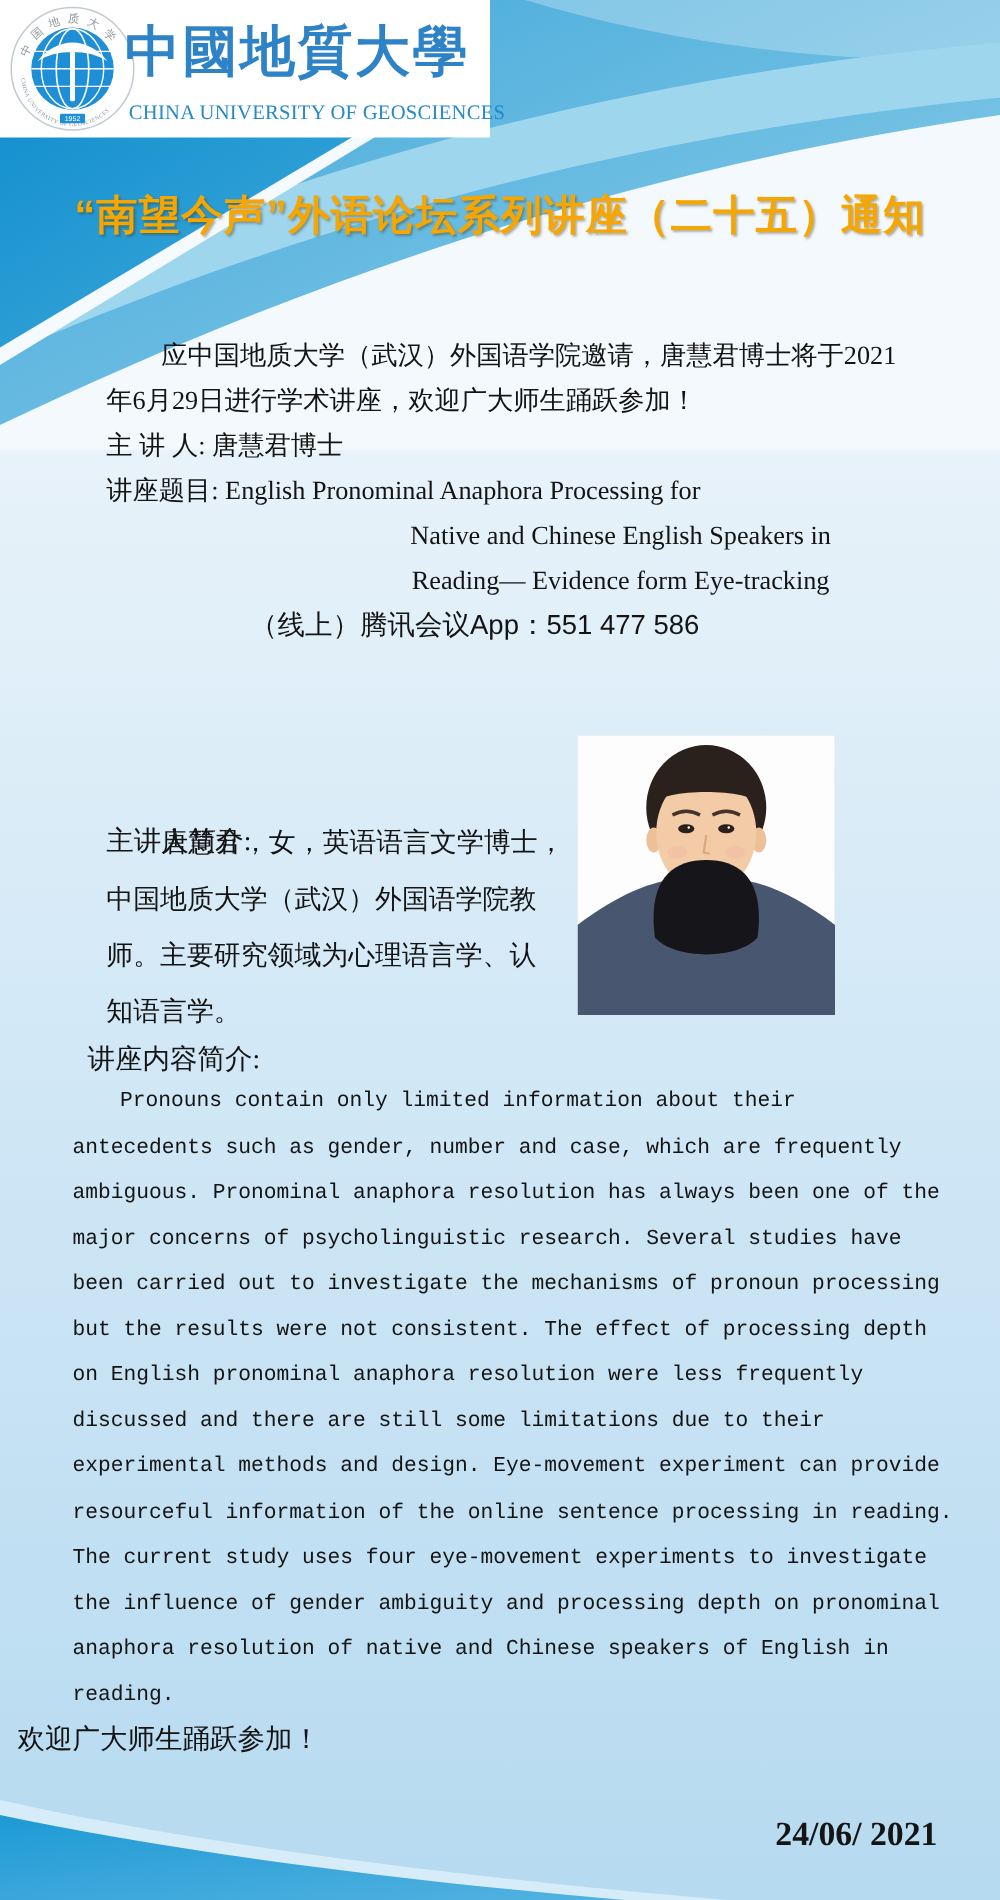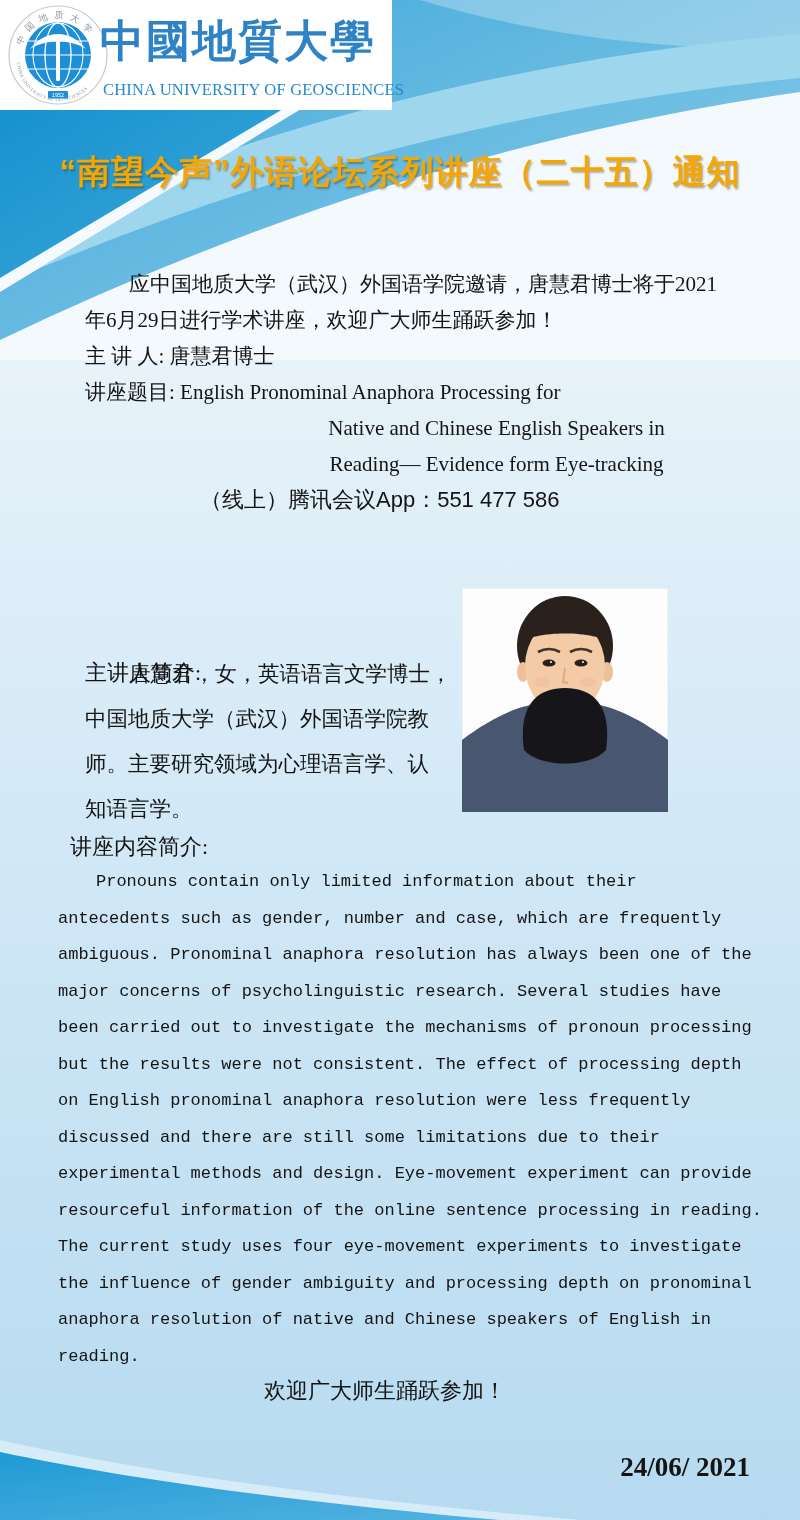--- a/index.html
+++ b/index.html
@@ -38,21 +38,21 @@
   .speaker-text{position:absolute;left:85px;top:652px;width:380px;z-index:6;font-size:21.5px;}
   .speaker-text .line{height:45px;line-height:45px;white-space:nowrap;}
   .photo{position:absolute;left:462px;top:588px;z-index:6;}
   .content-heading{position:absolute;left:58px;top:832px;font-size:22px;z-index:6;white-space:nowrap;margin-left:12px;}
   .content-text{
     position:absolute;left:58px;top:864px;z-index:6;
     font-family:"Liberation Mono","DejaVu Sans Mono",monospace;font-size:17px;
   }
   .content-text .cline{height:36.5px;line-height:36.5px;white-space:pre;}
   .cline.first{padding-left:38px;}
-  .closing{position:absolute;left:0;top:1376px;width:770px;text-align:center;font-size:22px;z-index:6;white-space:nowrap;}
+  .closing{position:absolute;left:0;top:1376px;width:770px;text-align:left;font-size:22px;z-index:6;white-space:nowrap;padding-left:14px;}
   .issue-date{
     position:absolute;top:1452px;right:50px;font-size:27px;font-weight:bold;z-index:6;
     font-family:"Liberation Serif",serif;white-space:nowrap;
   }
 </style>
 </head>
 <body>
 
 <div class="page">
 

